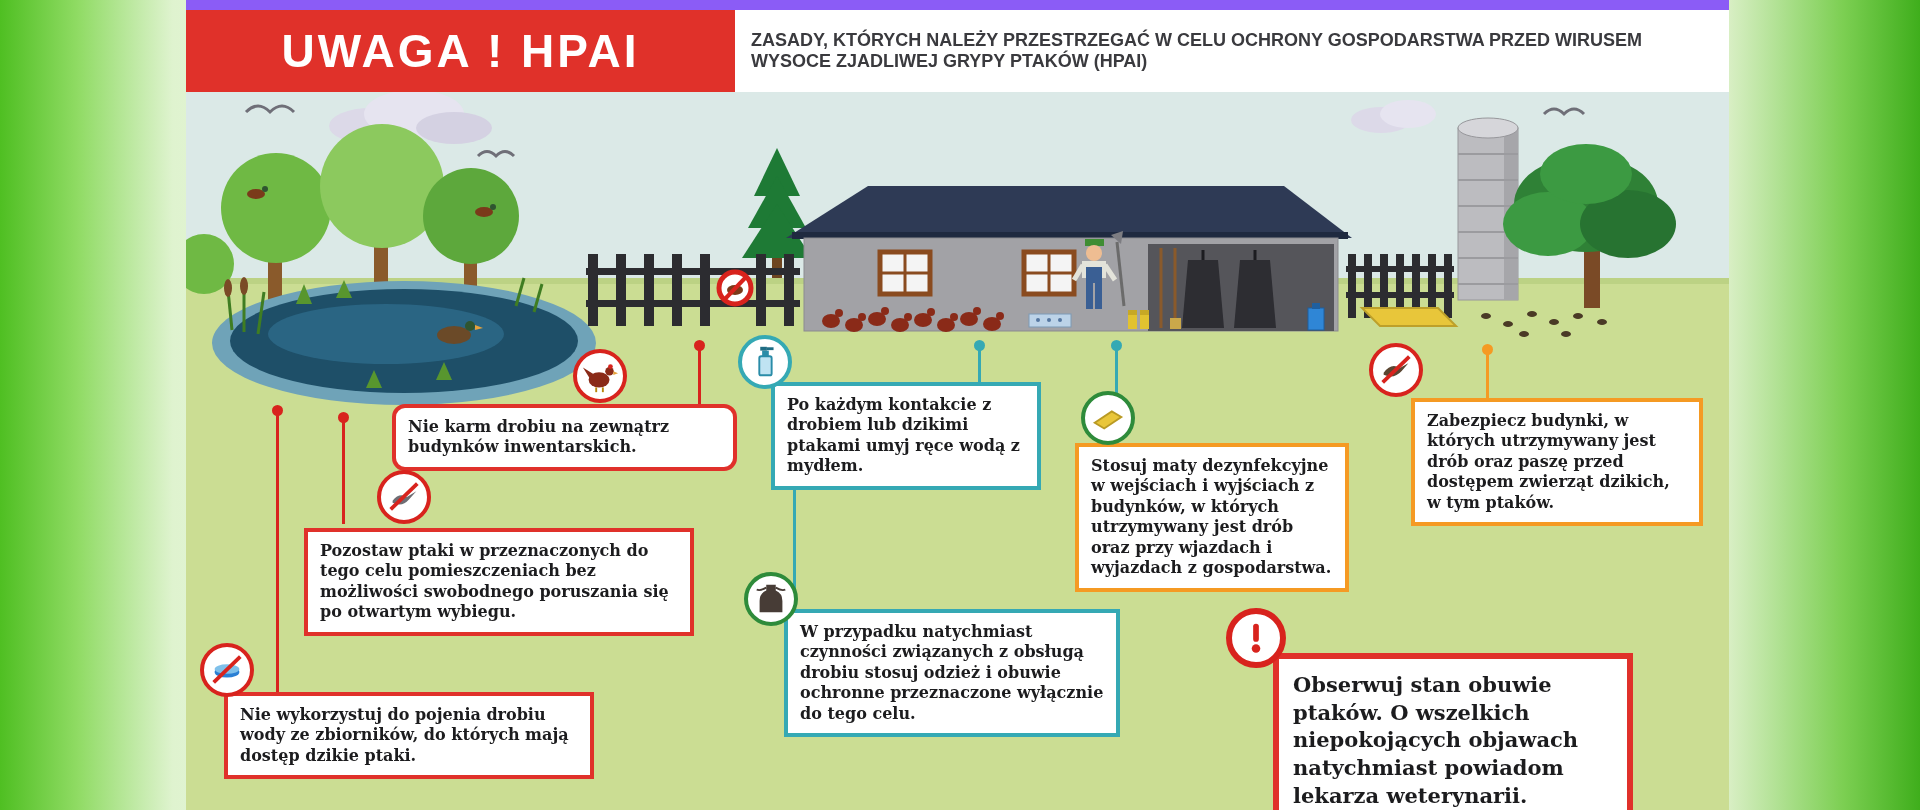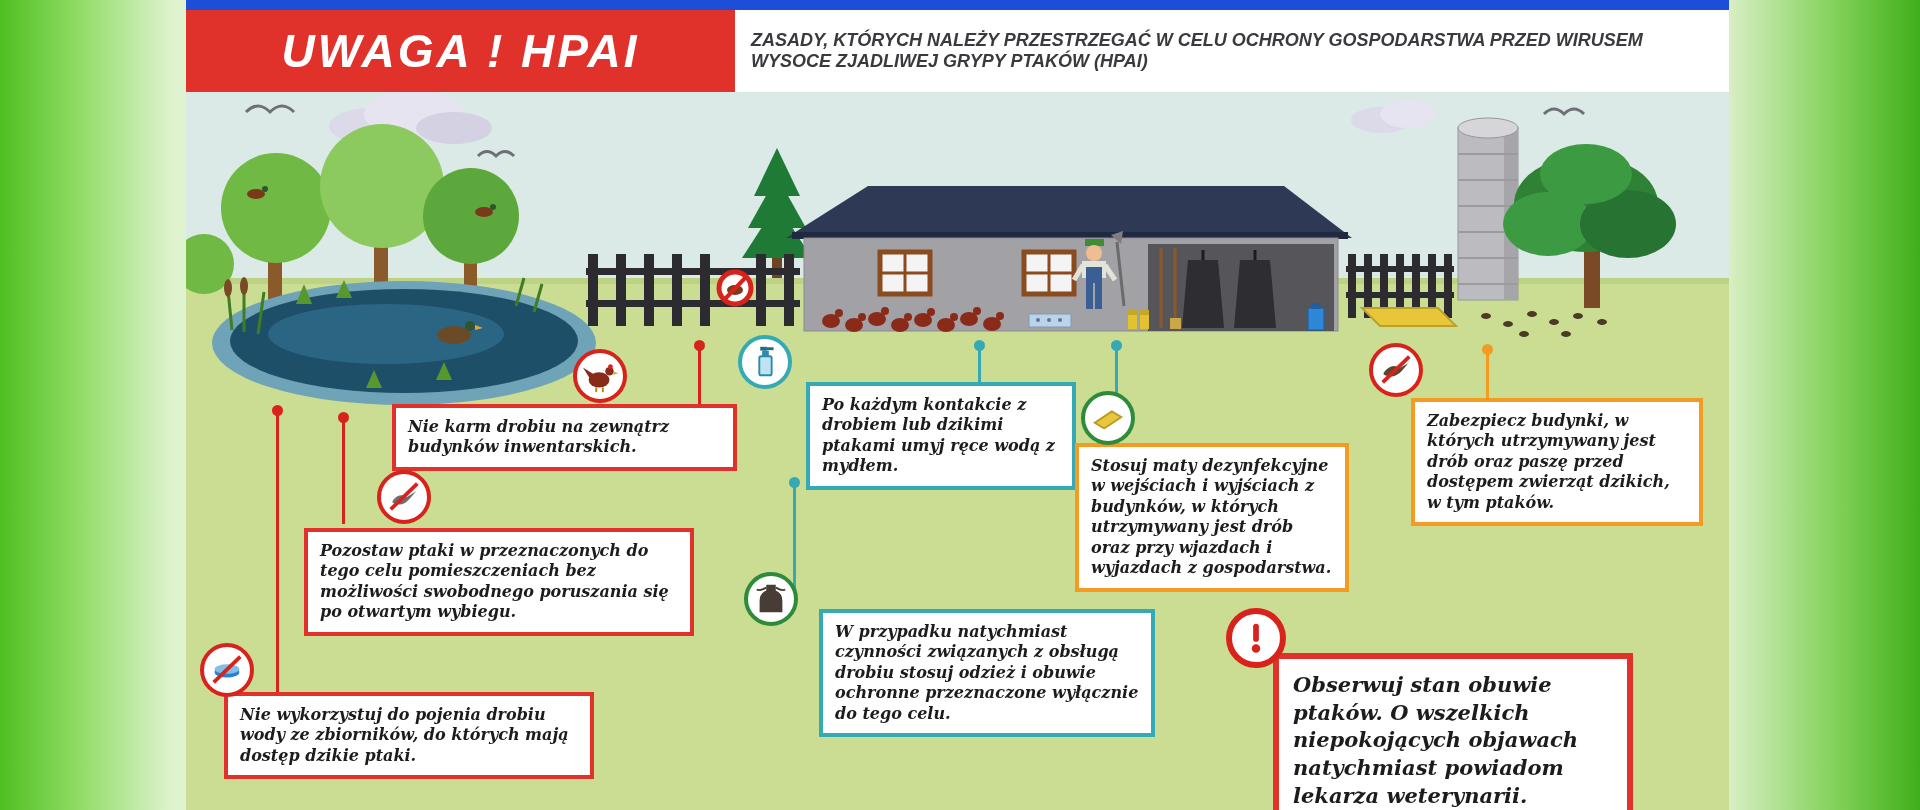--- a/index.html
+++ b/index.html
@@ -2,31 +2,31 @@
 <html><head>
 <meta charset="utf-8">
 <style>
   * { margin:0; padding:0; box-sizing:border-box; }
   html,body { width:1920px; height:810px; overflow:hidden; }
   body {
     font-family:"Liberation Sans", sans-serif;
     background:linear-gradient(90deg,#4fbf22 0%, #8fdb63 4%, #dff3cf 9%, #f6fcf0 30%, #f6fcf0 70%, #d9efc5 90%, #7ccf52 96%, #3fae1c 100%);
     position:relative;
   }
-  .poster { position:absolute; left:186px; top:0; width:1543px; height:810px; background:#1d4ed8;font-style:italic; }
+  .poster { position:absolute; left:186px; top:0; width:1543px; height:810px; background:#8b5cf6; }
   .header { position:absolute; left:0; top:10px; width:1543px; height:82px; background:#fff; display:flex; }
   .banner { width:549px; height:82px; background:#e0312a; color:#fff; display:flex; align-items:center; justify-content:center;
             font-size:46px; font-weight:bold; letter-spacing:3px; font-family:"Liberation Sans",sans-serif; }
   .title { flex:1; display:flex; align-items:center; padding:4px 16px; font-size:18px; font-weight:bold; color:#3a3a3e; line-height:1.18; }
   .scene { position:absolute; left:0; top:92px; width:1543px; height:718px; }
 
   .callout { position:absolute; z-index:3; background:#fff; border:4px solid #e0312a; padding:9px 12px;
              font-family:"DejaVu Serif", serif; font-weight:bold; color:#1c1c1e; font-size:16px; line-height:1.28; }
   .callout.red    { border-color:#e0312a; }
-  .callout.teal   { border-color:#35a9b4;margin-left:35px; }
+  .callout.teal   { border-color:#35a9b4; }
   .callout.orange { border-color:#f59a23; }
   .callout.alert  { border-width:6px; font-size:21px; line-height:1.32; padding:12px 14px; }
 
   .icon-badge { position:absolute; z-index:4; width:54px; height:54px; border-radius:50%; background:#fff;
                 border:4px solid #e0312a; display:flex; align-items:center; justify-content:center; }
   .icon-badge.red   { border-color:#d8231d; }
   .icon-badge.teal  { border-color:#35a9b4; }
   .icon-badge.green { border-color:#2e8b3a; }
   .icon-badge.big   { width:60px; height:60px; border-width:6px; }
   .icon-badge svg { width:38px; height:38px; }
@@ -325,21 +325,21 @@
         <line x1="6" y1="33" x2="34" y2="6" stroke="#d8231d" stroke-width="4"></line>
       </svg>
   </div>
   <div class="icon-badge red big" style="left:1040px; top:608px;">
     <svg viewBox="0 0 40 40">
         <rect x="17" y="5" width="6" height="19" rx="3" fill="#d8231d"></rect>
         <circle cx="20" cy="31" r="4.5" fill="#d8231d"></circle>
       </svg>
   </div>
 
-  <div class="callout red" style="left:206px; top:404px; width:345px; min-height:52px;">
+  <div class="callout red" style="left:206px; top:404px; width:345px; min-height:52px;border-radius:13px;">
     <span>Nie karm drobiu na zewnątrz budynków inwentarskich.</span>
   </div>
 
   <div class="callout teal" style="left:585px; top:382px; width:270px; min-height:100px;">
     <span>Po każdym kontakcie z drobiem lub dzikimi ptakami umyj ręce wodą z mydłem.</span>
   </div>
 
   <div class="callout orange" style="left:889px; top:443px; width:274px; min-height:145px;">
     <span>Stosuj maty dezynfekcyjne w wejściach i wyjściach z budynków, w których utrzymywany jest drób oraz przy wjazdach i wyjazdach z gospodarstwa.</span>
   </div>

